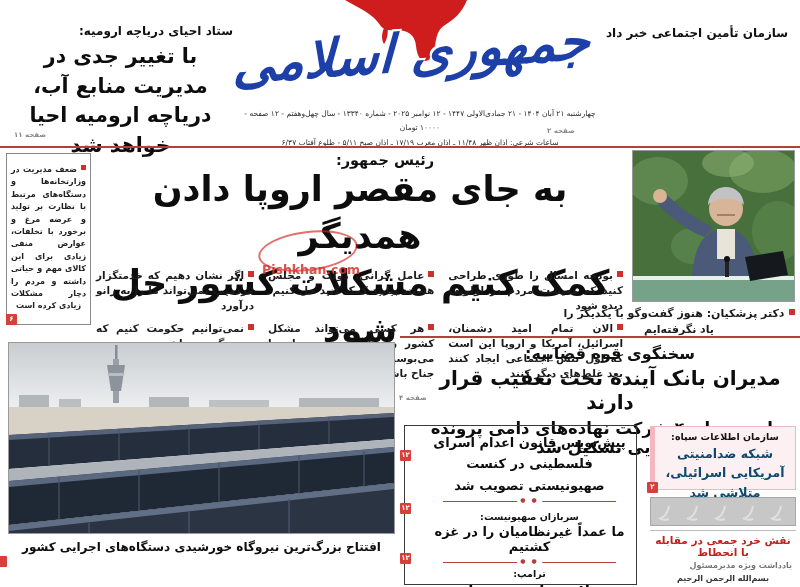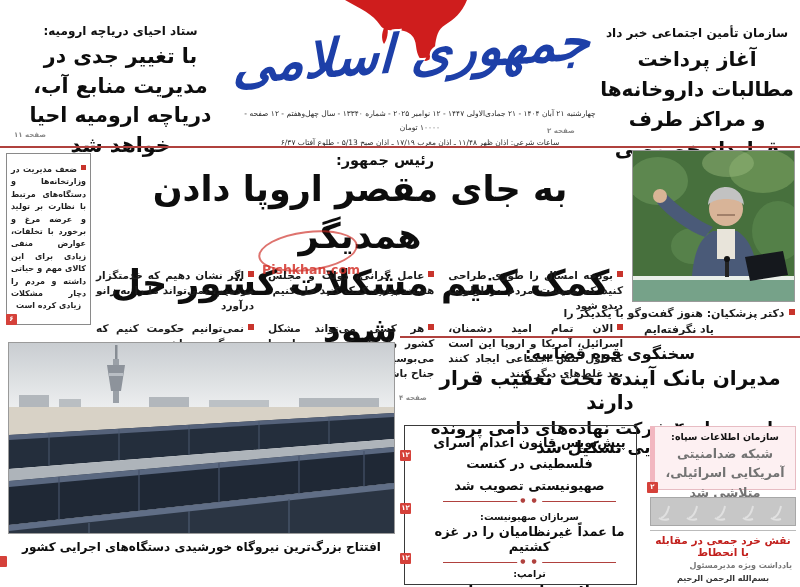--- a/index.html
+++ b/index.html
@@ -39,43 +39,42 @@
     transform:rotate(-7deg);
   }
   .photo-frame { border:1px solid #9a9a9a; }
 </style>
 </head>
 <body>
 
 <div id="page">
 
   <div class="abs" style="right:auto;left:8px;top:24px;width:225px;">
-    <div class="kicker center" style="font-size:12px;">ستاد احیای دریاچه ارومیه:</div>
+    <div class="kicker center" style="font-size:12px;text-align:right;">ستاد احیای دریاچه ارومیه:</div>
     <div class="headline center" style="font-size:20.5px;line-height:1.45;margin-top:4px;">با تغییر جدی در مدیریت منابع آب، دریاچه ارومیه احیا خواهد شد</div>
   </div>
   <div class="abs tiny-page" style="left:14px;top:131px;">صفحه ۱۱</div>
 
   <div class="abs" style="left:335px;top:0;width:140px;height:62px;">
     <svg width="140" height="62" viewBox="0 0 140 62">
       <path d="M10 0 H132 C127 13 119 19 110 25 C103 29 101 37 100 47 C99 56 95 61 90 61 C85 61 82 55 81 46 C80 37 76 33 69 31 C60 29 50 33 45 25 C38 14 26 9 10 0 Z" fill="#cf1d1d"></path>
       <path d="M52 24 C54 32 52 40 49 44 C46 40 46 30 52 24 Z" fill="#cf1d1d"></path>
     </svg>
   </div>
   <div class="abs center" style="left:250px;top:22px;width:340px;">
     <div class="masthead-title">جمهوری اسلامی</div>
   </div>
   <div class="abs center" style="left:235px;top:107px;width:370px;font-size:7.5px;color:#2a2a2a;line-height:1.9;">
     <div>چهارشنبه ۲۱ آبان ۱۴۰۴ - ۲۱ جمادی‌الاولی ۱۴۴۷ - ۱۲ نوامبر ۲۰۲۵ - شماره ۱۳۳۴۰ - سال چهل‌وهفتم - ۱۲ صفحه - ۱۰۰۰۰ تومان</div>
-    <div>ساعات شرعی: اذان ظهر ۱۱/۴۸ ـ اذان مغرب ۱۷/۱۹ ـ اذان صبح ۵/13 - طلوع آفتاب ۶/۳۷</div>
+    <div>ساعات شرعی: اذان ظهر ۱۱/۴۸ ـ اذان مغرب ۱۷/۱۹ ـ اذان صبح ۵/۱۱ - طلوع آفتاب ۶/۳۷</div>
   </div>
   <div class="abs tiny-page" style="left:547px;top:127px;">صفحه ۲</div>
 
   <div class="abs" style="left:598px;top:26px;width:198px;">
     <div class="kicker center" style="font-size:12px;">سازمان تأمین اجتماعی خبر داد</div>
-    <div class="headline center" style="font-size:20px;line-height:1.5;margin-top:4px;">آغاز پرداخت مطالبات داروخانه‌ها و مراکز طرف قرارداد خصوصی</div>
   </div>
 
   <div class="abs rule" style="left:0;top:146px;width:800px;"></div>
 
   <div class="abs" style="left:6px;top:153px;width:85px;height:172px;border:1px solid #8a8a8a;padding:5px 4px;">
     <div style="font-size:8px;font-weight:bold;color:#222;line-height:1.55;margin-top:5px;text-align:justify;text-align-last:center;"><span class="sq" style="width:5px;height:5px;"></span><span>ضعف مدیریت در وزارتخانه‌ها و دستگاه‌های مرتبط با نظارت بر تولید و عرضه مرغ و برخورد با تخلفات، عوارض منفی زیادی برای این کالای مهم و حیاتی داشته و مردم را دچار مشکلات زیادی کرده است</span></div>
   </div>
   <div class="badge" style="left:6px;top:314px;">۶</div>
 
   <div class="abs center kicker" style="left:300px;top:152px;width:170px;font-size:14.5px;">رئیس جمهور:</div>
@@ -199,21 +198,21 @@
     <div class="sep" style="margin-top:8px;"></div>
     <div class="kicker center" style="font-size:9.5px;margin-top:2px;">ترامپ:</div>
     <div class="headline center" style="font-size:15px;margin-top:3px;">جولانی را دوست دارم</div>
   </div>
   <div class="badge" style="left:400px;top:450px;">۱۲</div>
   <div class="badge" style="left:400px;top:503px;">۱۲</div>
   <div class="badge" style="left:400px;top:553px;">۱۲</div>
 
   <div class="abs" style="left:650px;top:426px;width:146px;height:64px;background:#fdf0f2;border:1px solid #e7bcc3;border-left:5px solid #f2b7c0;padding:4px 4px;">
     <div class="kicker center" style="font-size:9.5px;">سازمان اطلاعات سپاه:</div>
-    <div class="center" style="font-size:12.5px;font-weight:bold;color:#737373;line-height:1.55;margin-top:2px;">شبکه ضدامنیتی آمریکایی اسرائیلی، متلاشی شد</div>
+    <div class="center" style="font-size:12.5px;font-weight:bold;color:#0c4a6e;line-height:1.55;margin-top:2px;">شبکه ضدامنیتی آمریکایی اسرائیلی، متلاشی شد</div>
   </div>
   <div class="badge" style="left:647px;top:482px;">۲</div>
 
   <div class="abs" style="left:650px;top:497px;width:146px;height:29px;background:#c7c7c7;border:1px solid #a8a8a8;">
     <svg width="144" height="27" viewBox="0 0 144 27">
       <g stroke="#e3e3e3" stroke-width="2" fill="none" opacity="0.9">
         <path d="M10 20 q6 -2 8 -12 M8 20 q4 3 10 1"></path>
         <path d="M38 20 q6 -2 8 -12 M36 20 q4 3 10 1"></path>
         <path d="M66 20 q6 -2 8 -12 M64 20 q4 3 10 1"></path>
         <path d="M94 20 q6 -2 8 -12 M92 20 q4 3 10 1"></path>

